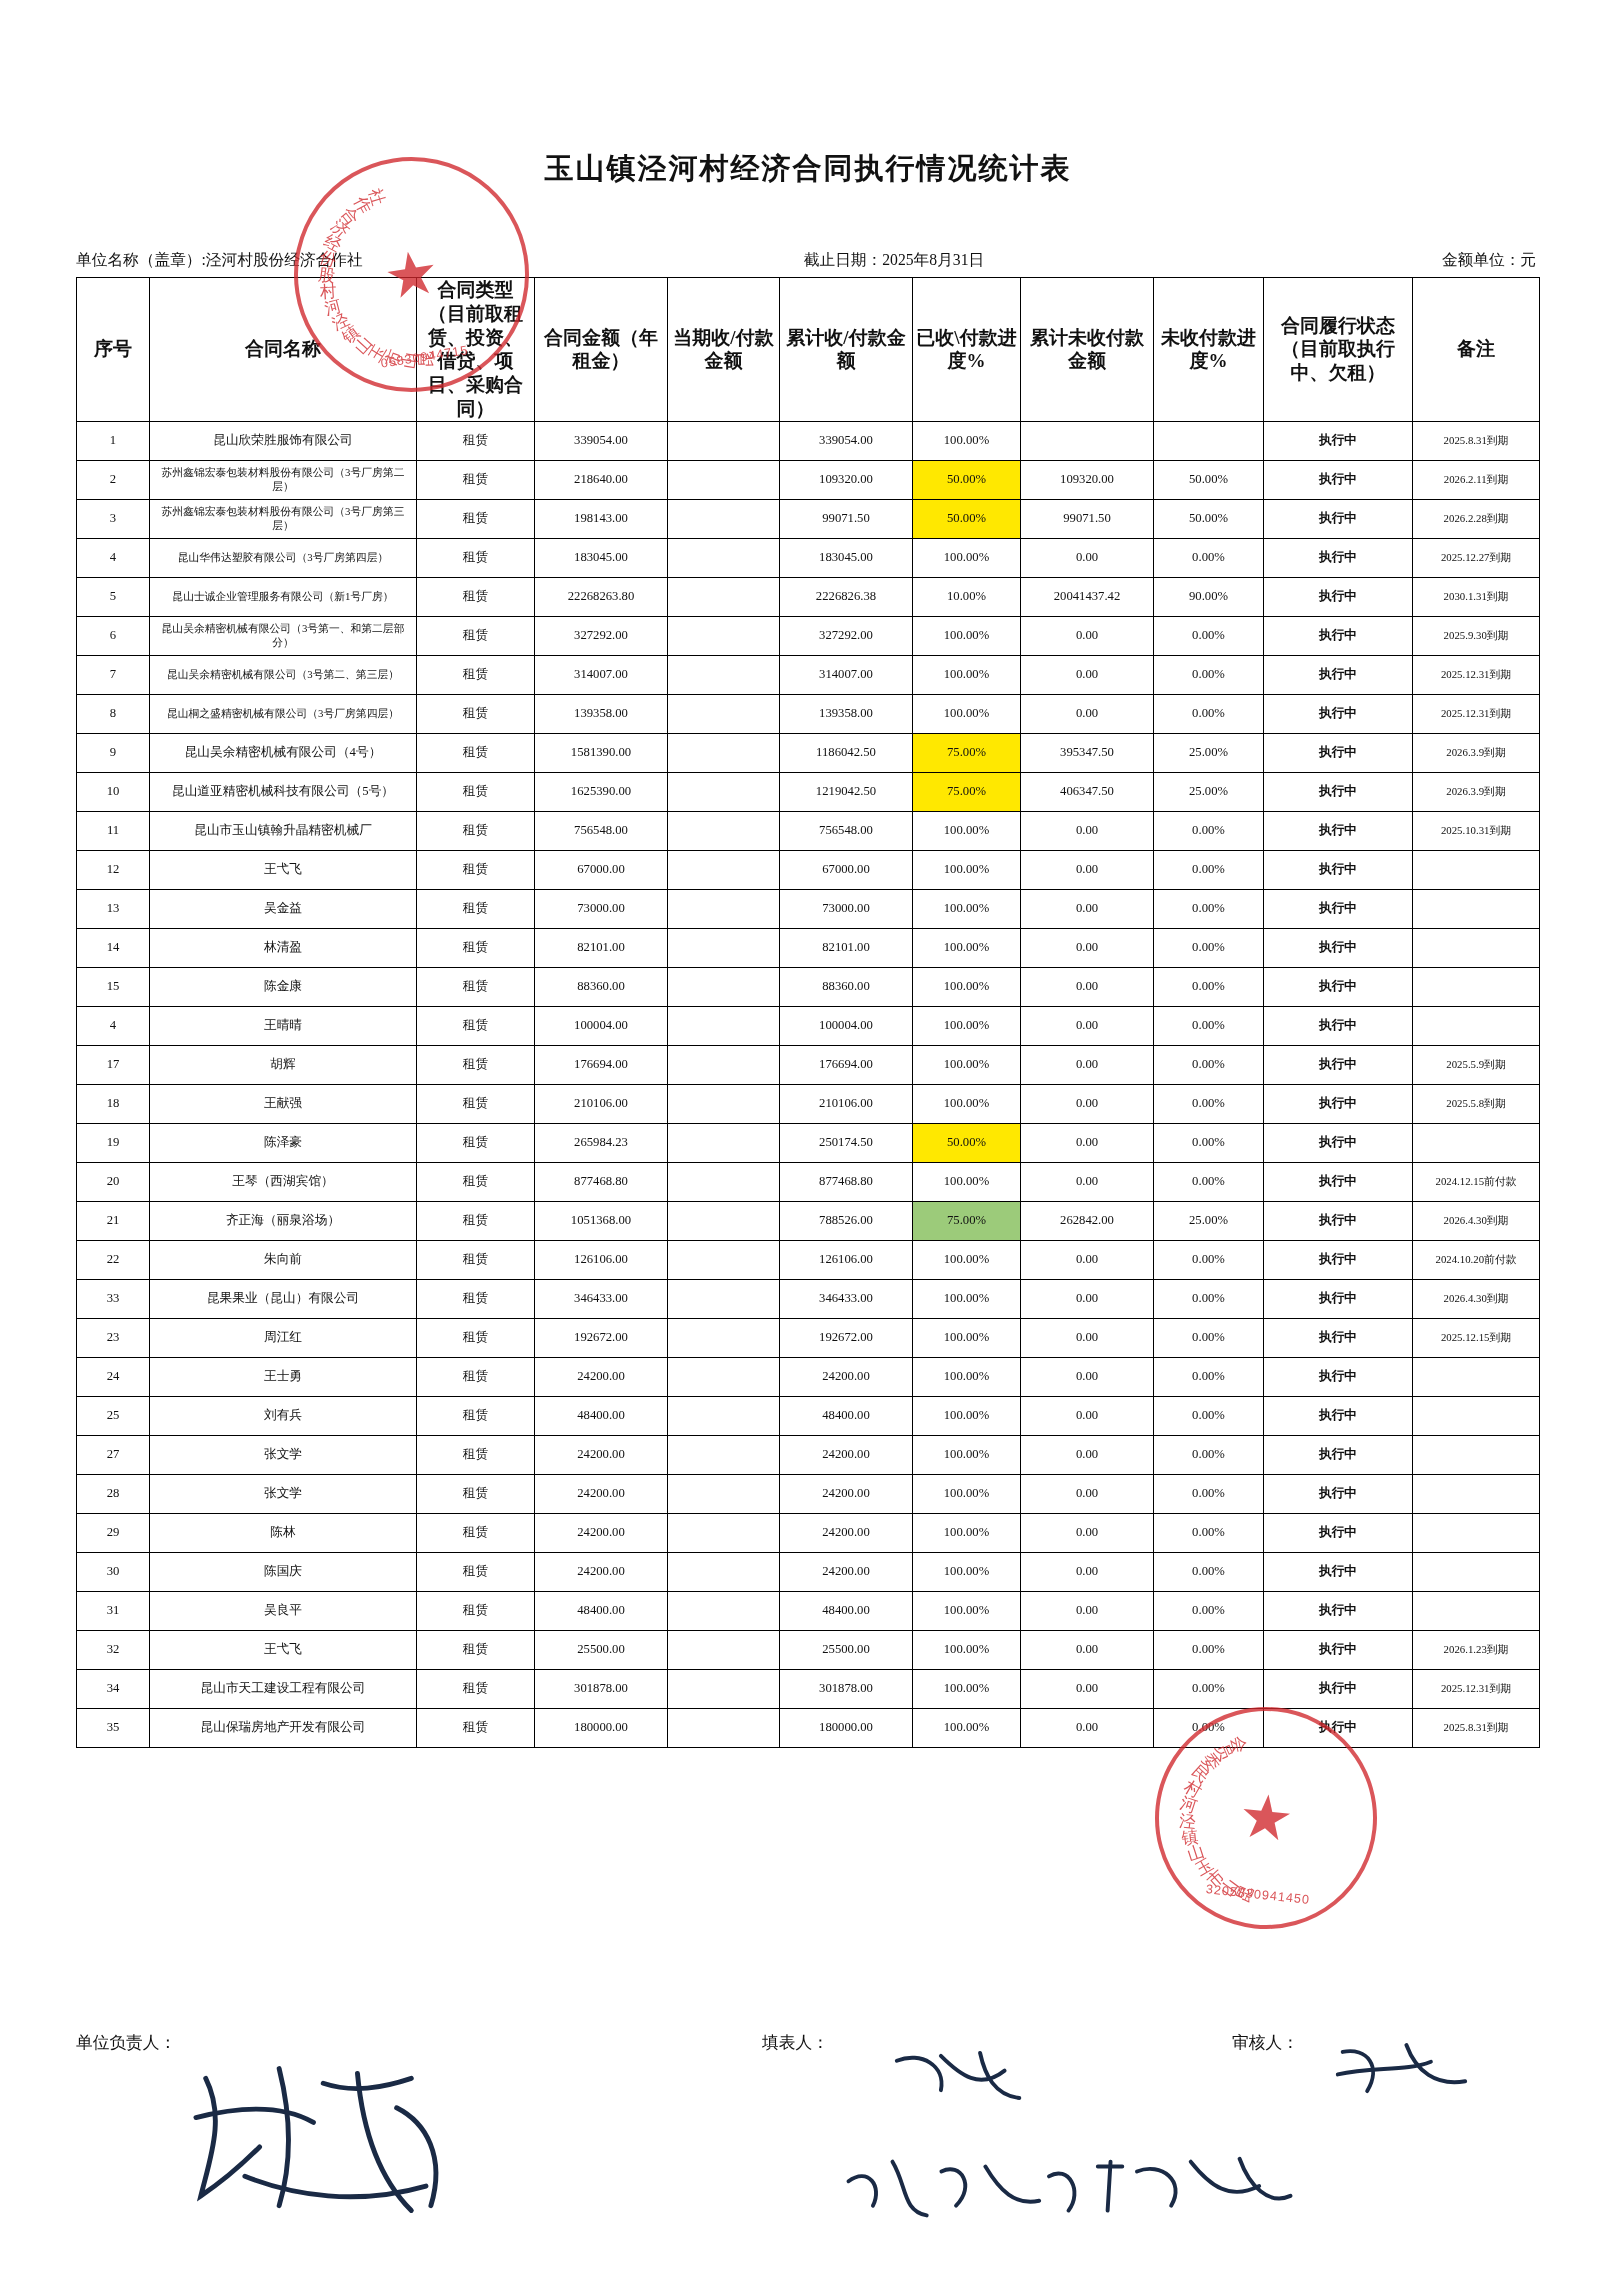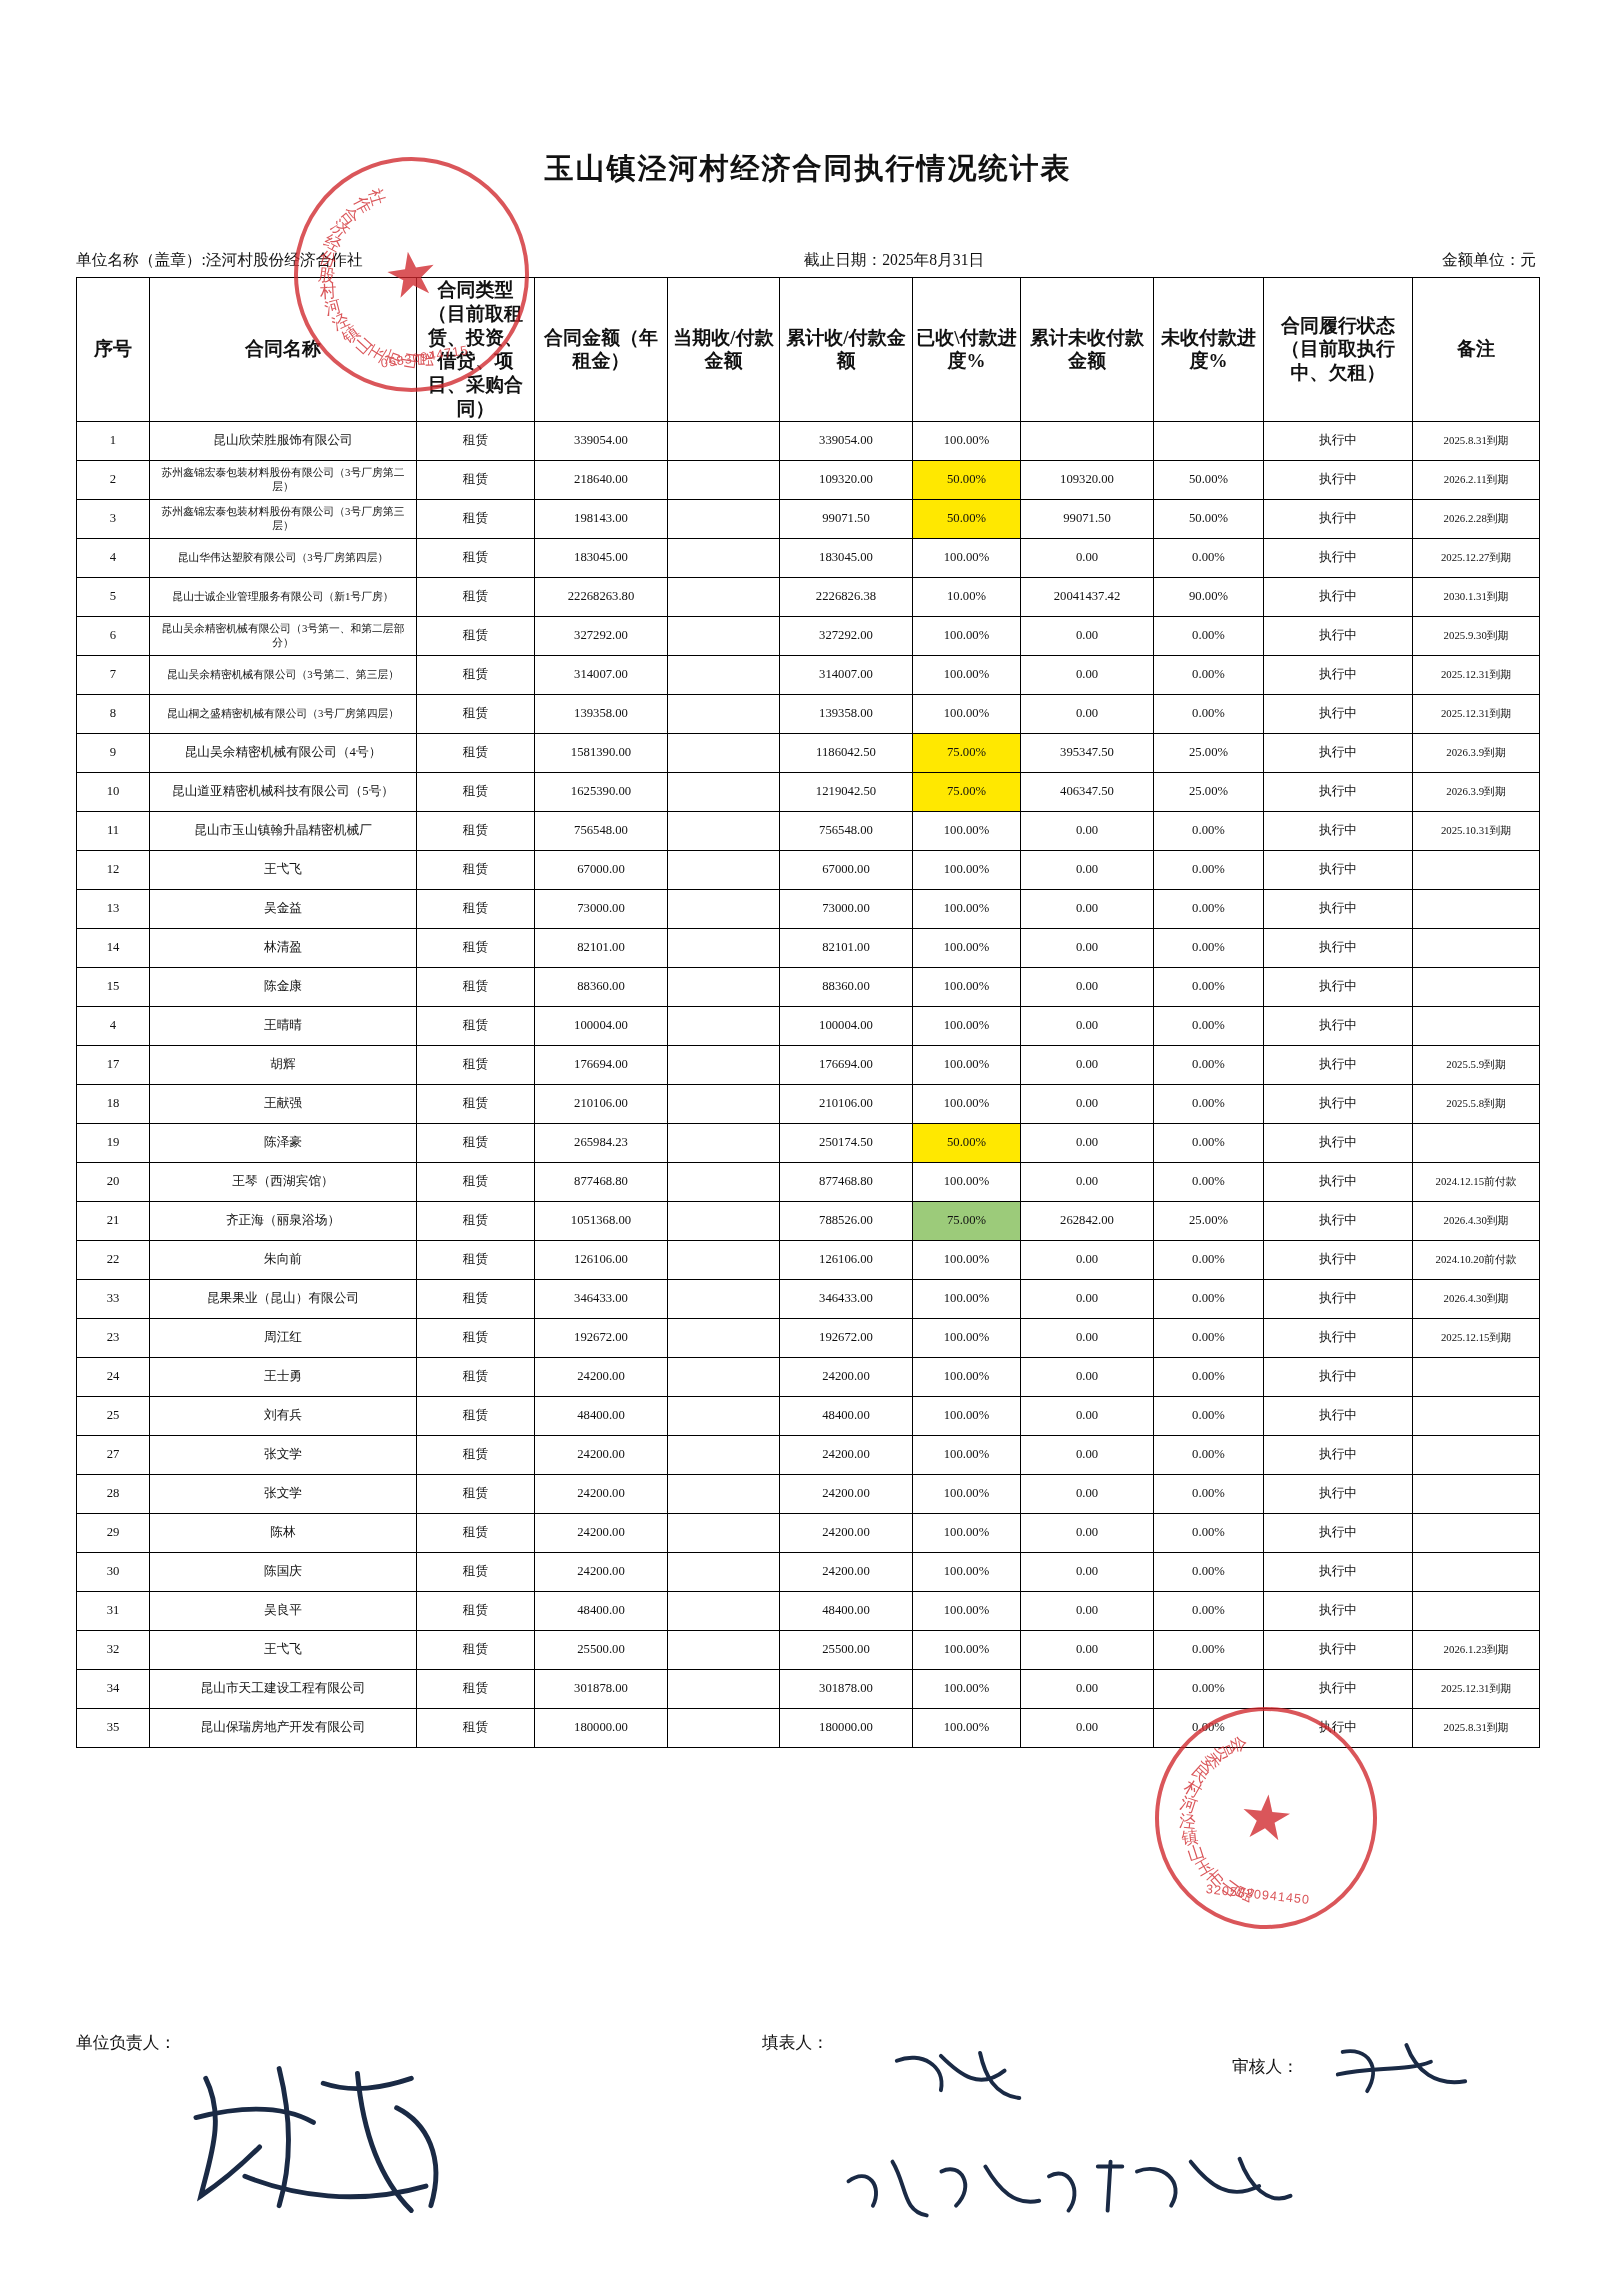--- a/index.html
+++ b/index.html
@@ -69,21 +69,21 @@
   }
   table.main tbody td {
     height: 38px;
   }
   td.num { font-size: 12.7px; }
   td.name { font-size: 12.7px; }
   td.name.small { font-size: 10.8px; }
   td.amount { text-align: right; padding-right: 9.8px; font-size: 12.7px; }
   td.pct { text-align: right; padding-right: 11.8px; font-size: 12.7px; }
   td.remark { font-size: 10.8px; }
-  td.status { font-size: 12.7px; }
+  td.status { font-size: 12.7px; font-weight: bold; }
   .hl-yellow { background: #ffe800; }
   .hl-green { background: #9ccb7a; }
 
   
   col.c-no      { width: 73px; }
   col.c-name    { width: 267px; }
   col.c-type    { width: 118px; }
   col.c-amount  { width: 133px; }
   col.c-cur     { width: 112px; }
   col.c-acc     { width: 133px; }
@@ -96,21 +96,21 @@
   .footer {
     position: absolute;
     top: 2031px;
     left: 76px;
     width: 1462px;
     font-size: 16.7px;
     display: flex;
   }
   .footer .f1 { width: 686px; }
   .footer .f2 { width: 470px; }
-  .footer .f3 { width: 306px; margin-top: 24px; }
+  .footer .f3 { width: 306px; }
 
   
   .stamp {
     position: absolute;
     border: 4.9px solid #d0272c;
     border-radius: 50%;
     color: #d0272c;
     opacity: 0.78;
     pointer-events: none;
   }

